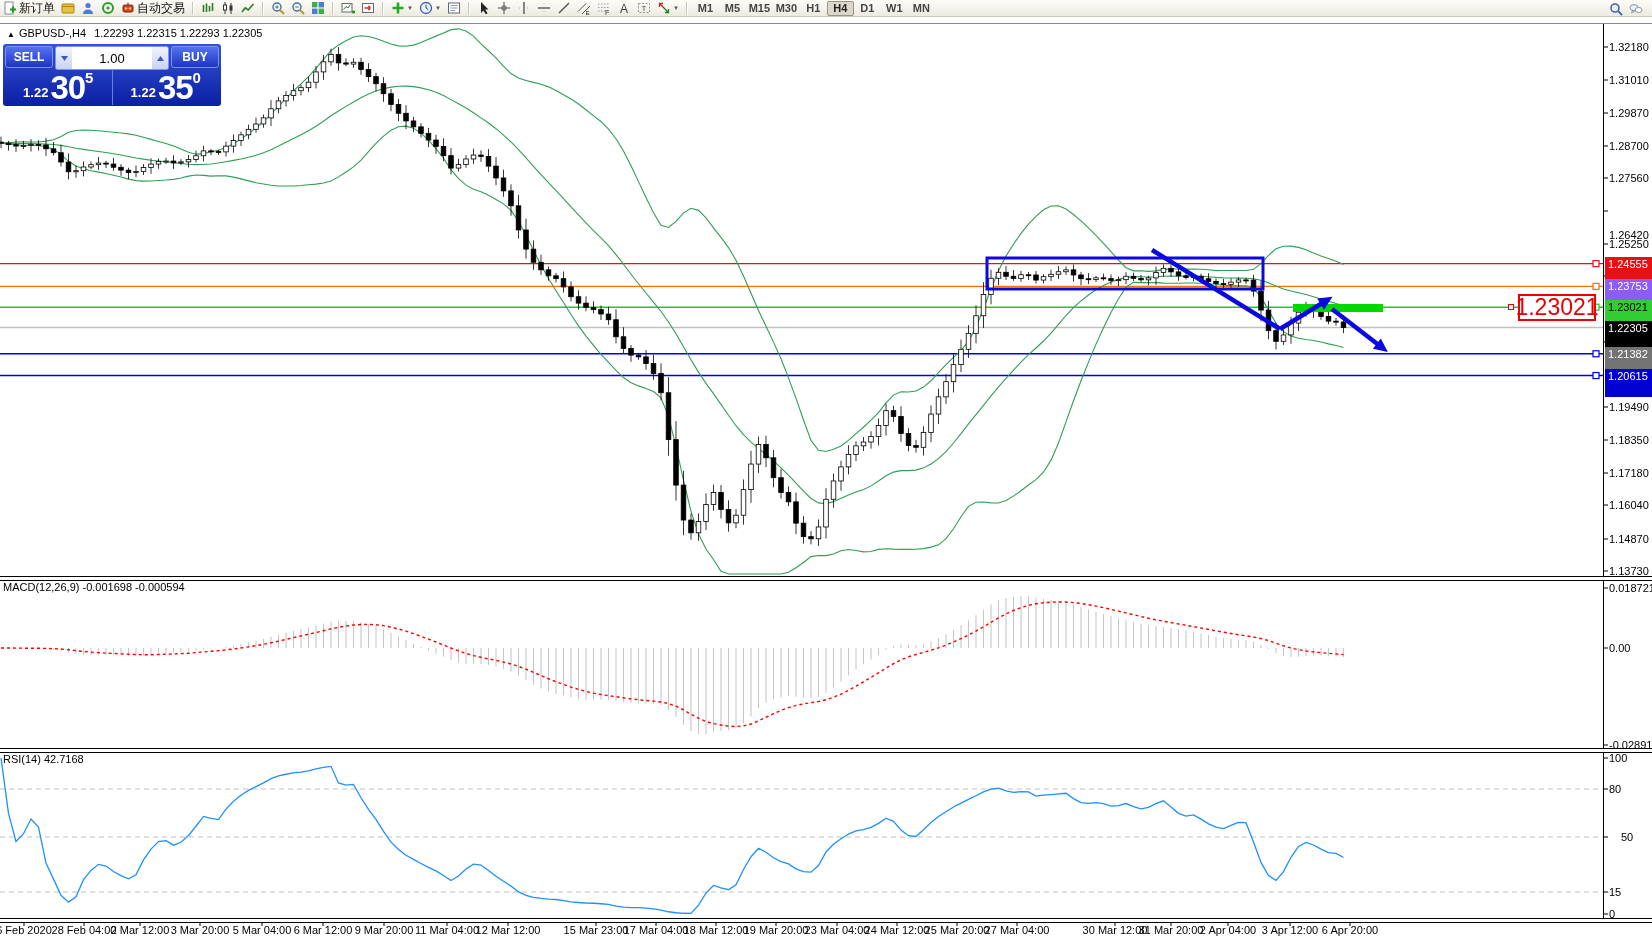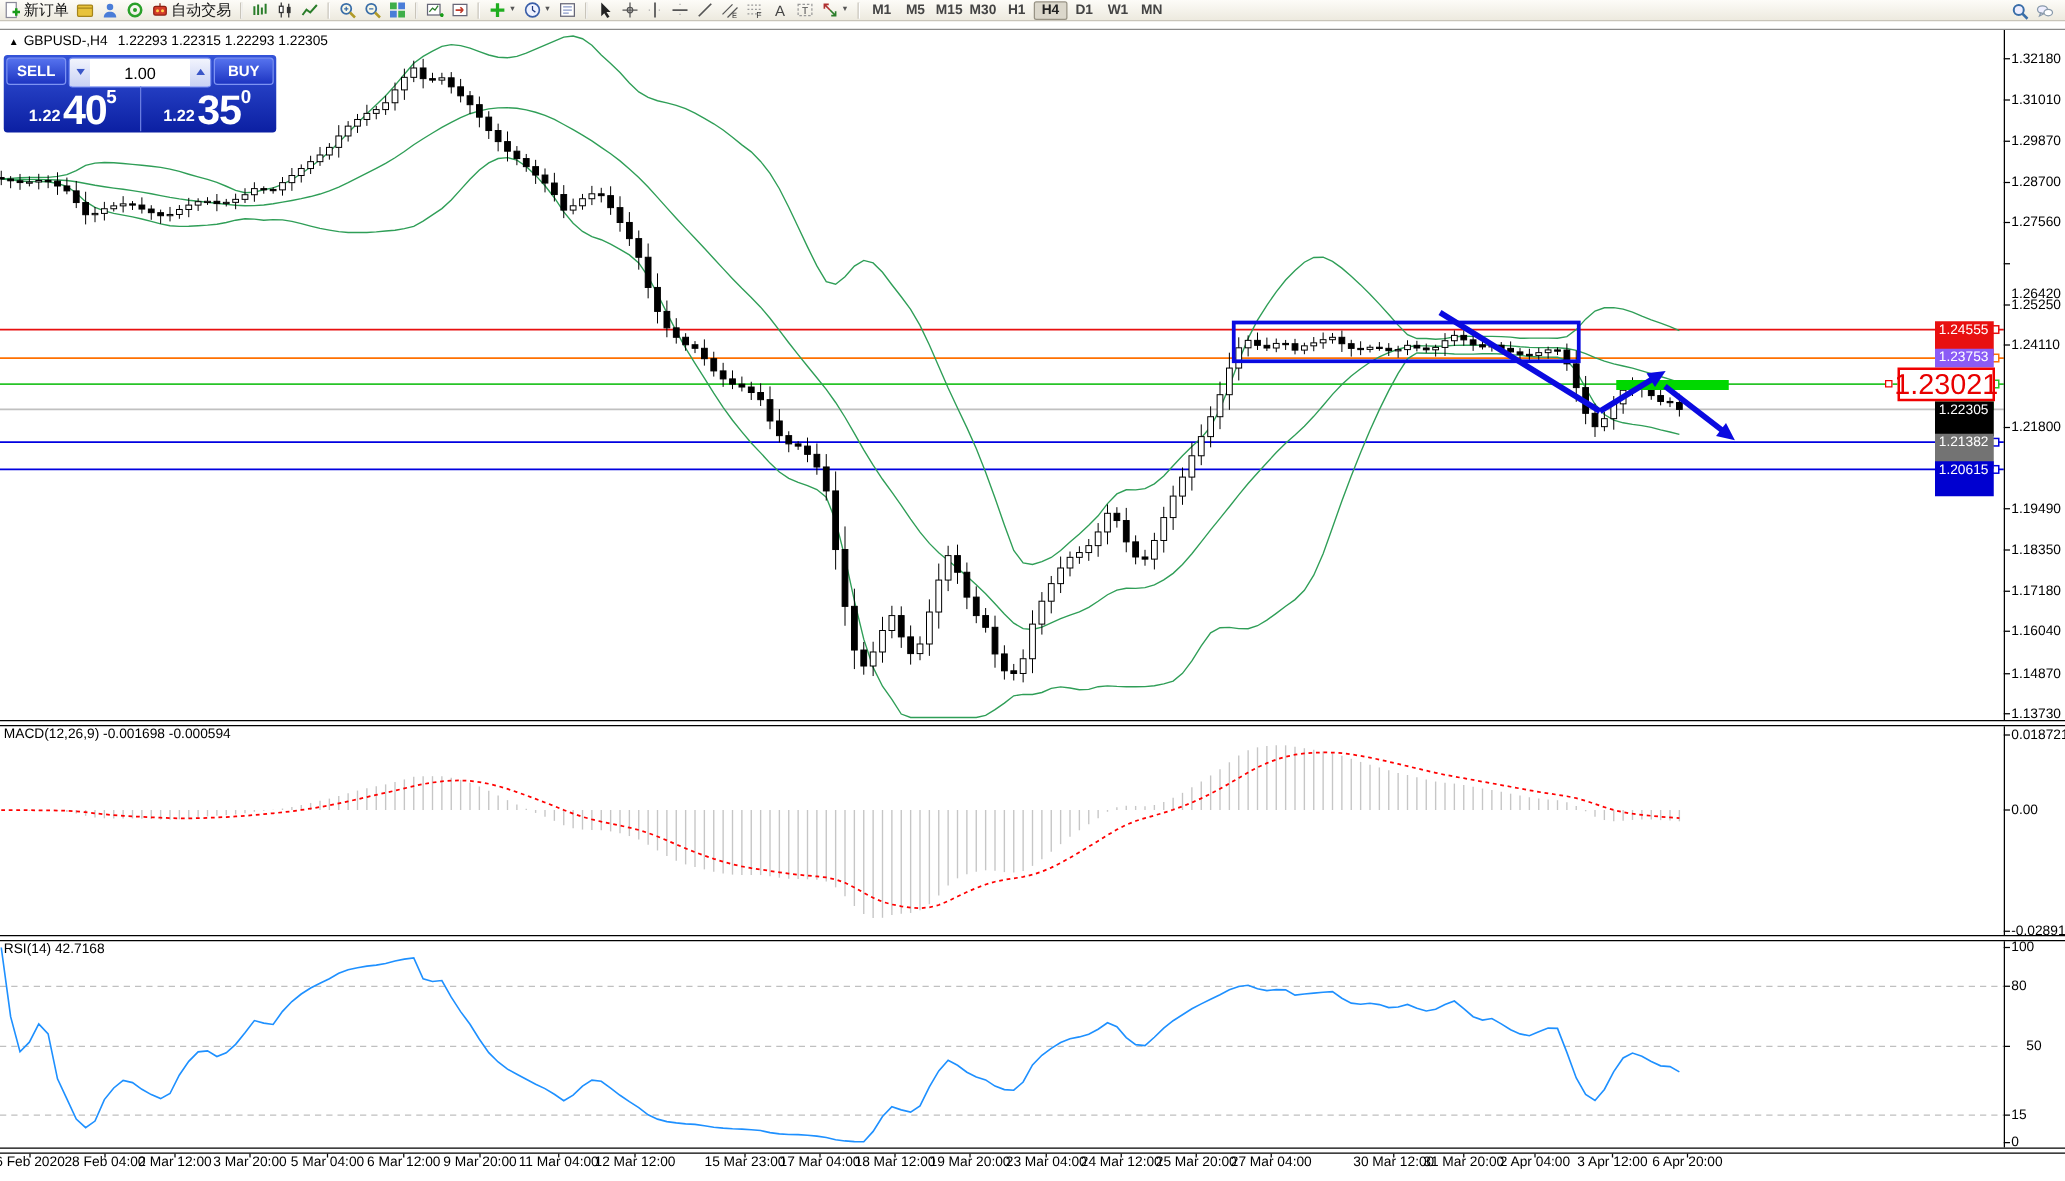--- a/index.html
+++ b/index.html
@@ -44,21 +44,21 @@
   .tp-price.sellp{border-right:1px solid #6a7de0;}
   .tp-price .small{font:bold 13px "Liberation Sans",sans-serif;margin-right:2px;line-height:20px;}
   .tp-price .big{font:bold 33px "Liberation Sans",sans-serif;line-height:30px;letter-spacing:-1px;}
   .tp-price .sup{font:bold 15px "Liberation Sans",sans-serif;line-height:10px;align-self:flex-start;margin-top:4px;}
 
   
   .sep{position:absolute;left:0;width:1652px;height:3px;background:#fff;border-top:1px solid #000;border-bottom:1px solid #000;z-index:2;}
 
   
   .ptick{position:absolute;left:1609px;width:44px;font:11px "Liberation Sans",sans-serif;color:#000;z-index:3;}
-  .pbadge{position:absolute;left:1548px;width:47px;height:28px;font:11px "Liberation Sans",sans-serif;
+  .pbadge{position:absolute;left:1605px;width:47px;height:28px;font:11px "Liberation Sans",sans-serif;
     line-height:14px;padding-left:3px;box-sizing:border-box;z-index:4;}
   .lmark{position:absolute;width:6px;height:6px;background:#fff;box-sizing:border-box;z-index:4;}
   .ind-label{position:absolute;left:3px;font:11px "Liberation Sans",sans-serif;color:#000;z-index:3;}
   .dlabel{position:absolute;top:924px;font:11px "Liberation Sans",sans-serif;color:#000;transform:translateX(-50%);z-index:3;}
 
   
   .cn-text{position:absolute;left:1398px;top:250px;z-index:5;font:bold 34px "Liberation Sans",sans-serif;
     color:#2bc42b;letter-spacing:3px;text-shadow:3px 3px 0 #163b16;white-space:nowrap;}
   .price-callout{position:absolute;left:1518px;top:294px;width:78px;height:27px;z-index:5;background:#fff;
     border:2px solid #f00000;color:#e80000;font:23px "Liberation Sans",sans-serif;
@@ -969,21 +969,21 @@
         <input class="tp-input" value="1.00" style="">
         <button class="tp-spin"><svg width="7" height="5" viewBox="0 0 7 5">
               <path d="M0 5h7L3.5 0z" fill="#3a56c8"></path>
             </svg></button>
       </div>
       <button class="tp-btn">BUY</button>
     </div>
     <div class="tp-prices">
       <div class="tp-price sellp">
         <span class="small">1.22</span>
-          <span class="big">40</span>
+          <span class="big">30</span>
           <span class="sup">5</span>
       </div>
       <div class="tp-price">
         <span class="small">1.22</span>
           <span class="big">35</span>
           <span class="sup">0</span>
       </div>
     </div>
   </div>
 

